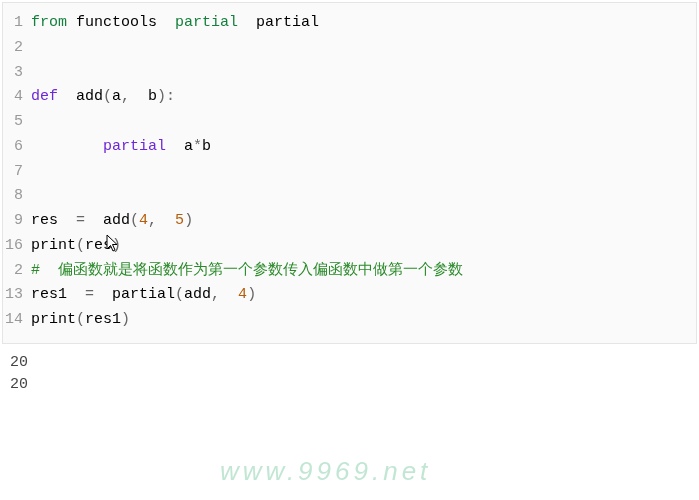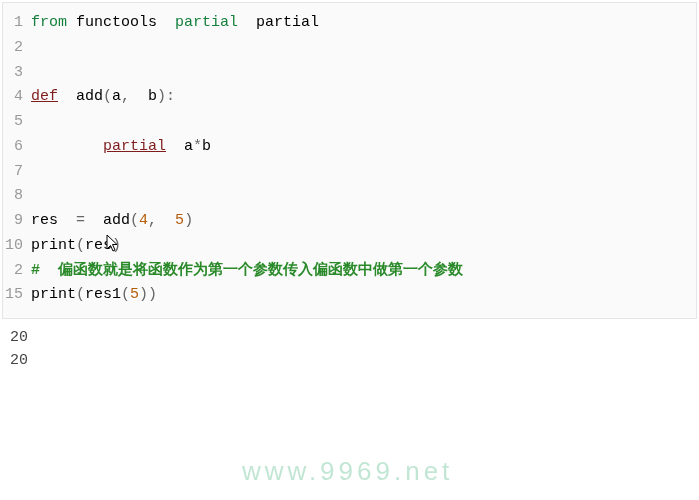--- a/index.html
+++ b/index.html
@@ -29,65 +29,67 @@
     width: 28px;
     text-align: right;
     padding-right: 8px;
     color: #999;
     user-select: none;
     flex-shrink: 0;
   }
   .code { flex: 1; }
   .tok { white-space: pre; }
   .kw-import { color: #15803d; text-align: center; }   
-  .kw-def { color: #7f1d1d; text-decoration: underline; }       
+  .kw-def { color: #6d28d9; }       
   .ident { color: #000000; }
   .str-num { color: #b55d0a; }      
   .punct { color: #666; }
-  .comment { color: #2a8a2a; font-weight: bold; }      
+  .comment { color: #2a8a2a; }      
   .output {
     padding: 6px 10px 0 10px;
     line-height: 1.5;
     color: #444;
     font-size: 15px;
     white-space: pre;
   }
   .cursor-overlay {
     position: absolute;
     pointer-events: none;
     width: 16px; height: 20px;
   }
   .watermark {
     position: absolute;
-    left: 242px;
+    left: 220px;
     top: 456px;
     font-size: 26px;
     letter-spacing: 4px;
     color: rgba(120,200,160,0.45);
     font-family: "Microsoft YaHei","SimHei",sans-serif;
     pointer-events: none;
     font-weight: 300;
+    font-style: italic;
   }
 </style>
 </head>
 <body>
 
 <div class="editor" id="editor">
     <div class="line"><span class="gutter">1</span><span class="code"><span class="tok kw-import">from</span><span class="tok ident"> functools  </span><span class="tok kw-import">partial</span><span class="tok ident">  partial</span></span></div>
     <div class="line"><span class="gutter">2</span><span class="code"></span></div>
     <div class="line"><span class="gutter">3</span><span class="code"></span></div>
     <div class="line"><span class="gutter">4</span><span class="code"><span class="tok kw-def">def</span><span class="tok ident">  add</span><span class="tok punct">(</span><span class="tok ident">a</span><span class="tok punct">,</span><span class="tok ident">  b</span><span class="tok punct">)</span><span class="tok punct">:</span></span></div>
     <div class="line"><span class="gutter">5</span><span class="code"></span></div>
     <div class="line"><span class="gutter">6</span><span class="code"><span class="tok ident">        </span><span class="tok kw-def">partial</span><span class="tok ident">  a</span><span class="tok punct">*</span><span class="tok ident">b</span></span></div>
     <div class="line"><span class="gutter">7</span><span class="code"></span></div>
     <div class="line"><span class="gutter">8</span><span class="code"></span></div>
     <div class="line"><span class="gutter">9</span><span class="code"><span class="tok ident">res  </span><span class="tok punct">=</span><span class="tok ident">  add</span><span class="tok punct">(</span><span class="tok str-num">4</span><span class="tok punct">,</span><span class="tok ident">  </span><span class="tok str-num">5</span><span class="tok punct">)</span></span></div>
-    <div class="line"><span class="gutter">10</span><span class="code"><span class="tok ident">print</span><span class="tok punct">(</span><span class="tok ident">res</span><span class="tok punct">)</span></span></div>
+    <div class="line"><span class="gutter">16</span><span class="code"><span class="tok ident">print</span><span class="tok punct">(</span><span class="tok ident">res</span><span class="tok punct">)</span></span></div>
     <div class="line"><span class="gutter">2</span><span class="code"><span class="tok comment">#  偏函数就是将函数作为第一个参数传入偏函数中做第一个参数</span></span></div>
-    <div class="line"><span class="gutter">15</span><span class="code"><span class="tok ident">print</span><span class="tok punct">(</span><span class="tok ident">res1</span><span class="tok punct">(</span><span class="tok str-num">5</span><span class="tok punct">)</span><span class="tok punct">)</span></span></div>
+    <div class="line"><span class="gutter">13</span><span class="code"><span class="tok ident">res1  </span><span class="tok punct">=</span><span class="tok ident">  partial</span><span class="tok punct">(</span><span class="tok ident">add</span><span class="tok punct">,</span><span class="tok ident">  </span><span class="tok str-num">4</span><span class="tok punct">)</span></span></div>
+    <div class="line"><span class="gutter">14</span><span class="code"><span class="tok ident">print</span><span class="tok punct">(</span><span class="tok ident">res1</span><span class="tok punct">)</span></span></div>
   </div>
 
 <div class="output" id="output"><div>20</div><div>20</div></div>
 
 <div class="watermark">www.9969.net</div>
 
 <svg class="cursor-overlay" id="cursor" viewBox="0 0 16 20" style="left: 106px; top: 234px;">
   <path d="M1 1 L1 15 L4.5 11.5 L7 17 L9 16 L6.5 10.5 L11 10.5 Z" fill="#fff" stroke="#000" stroke-width="1"></path>
 </svg>
 

